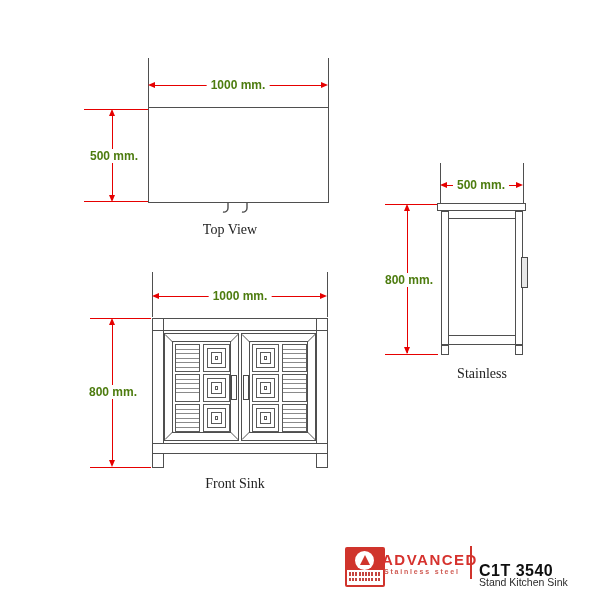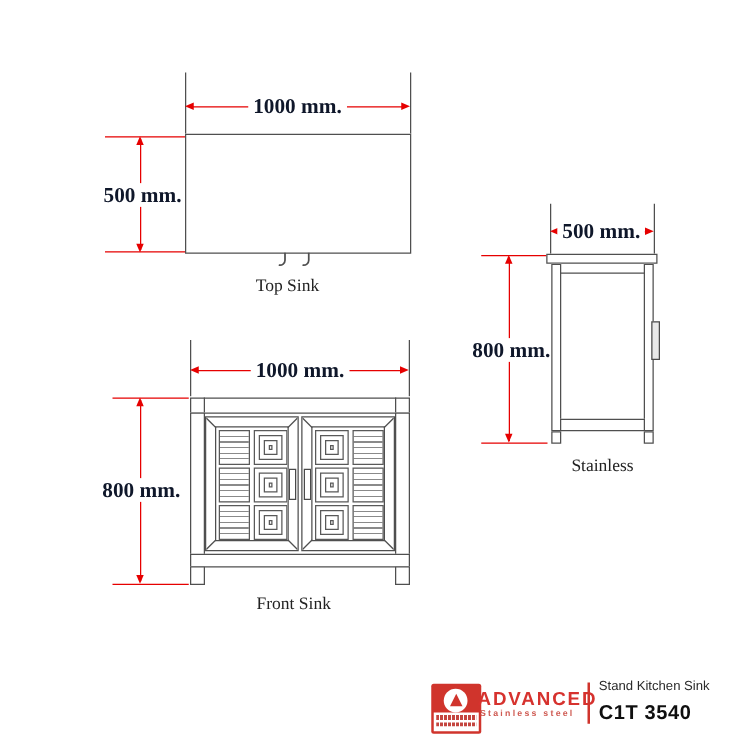--- a/index.html
+++ b/index.html
@@ -14,22 +14,22 @@
   .box { position:absolute; border:1px solid #4f4f4f; background:#fff; }
 
   
   .arr { position:absolute; width:0; height:0; }
   .arr.l { border-top:3px solid transparent; border-bottom:3px solid transparent; border-right:7px solid #e60000; }
   .arr.r { border-top:3px solid transparent; border-bottom:3px solid transparent; border-left:7px solid #e60000; }
   .arr.u { border-left:3px solid transparent; border-right:3px solid transparent; border-bottom:7px solid #e60000; }
   .arr.d { border-left:3px solid transparent; border-right:3px solid transparent; border-top:7px solid #e60000; }
 
   
-  .dim { position:absolute; font-weight:bold; font-size:17px; line-height:1; color:#0f172a;
-         background:#fff; padding:1px 4px; white-space:nowrap; transform:translate(-50%,-50%);font-family:Liberation Serif, serif; }
+  .dim { position:absolute; font-weight:bold; font-size:12px; line-height:1; color:#4d7c0f;
+         background:#fff; padding:1px 4px; white-space:nowrap; transform:translate(-50%,-50%); }
   .cap { position:absolute; font-family:"Liberation Serif",serif; font-size:14px; color:#222;
          transform:translateX(-50%); white-space:nowrap; }
 
   
   .door { position:absolute; border:1px solid #4f4f4f; background:#fff; }
   .door-inner { position:absolute; inset:7px; border:1px solid #4f4f4f; }
   .miter { position:absolute; inset:0; width:100%; height:100%; }
   .louver { position:absolute; border:1px solid #595959;
             background:repeating-linear-gradient(to bottom,#fff 0 3.5px,#8a8a8a 3.5px 4.5px); }
   .p1 { position:absolute; border:1px solid #595959; padding:3px; background:#fff; }
@@ -44,21 +44,21 @@
   .logo-tri { position:absolute; left:4.5px; top:4px; width:0; height:0;
               border-left:5px solid transparent; border-right:5px solid transparent; border-bottom:10px solid #d0342c; }
   .logo-band { position:absolute; left:2px; top:23px; width:36px; height:15px; background:#fff; }
   .logo-band .row { height:3.5px; margin:2px 2px 0;
                     background:repeating-linear-gradient(90deg,#c4453f 0 2px,#fff 2px 3.2px); }
   .brand { position:absolute; left:382px; top:551px; font-size:15px; font-weight:bold;
            letter-spacing:1.5px; color:#d6322e; white-space:nowrap; }
   .tagline { position:absolute; left:384px; top:568px; font-size:7px; font-weight:bold;
              letter-spacing:1.8px; color:#cf5a52; white-space:nowrap; }
   .divider { position:absolute; left:470px; top:546px; width:2px; height:33px; background:#d0342c; }
-  .prod-name { position:absolute; left:479px; top:543px; font-size:10.5px; color:#2b2b2b; white-space:nowrap; }
+  .prod-name { position:absolute; left:479px; top:576px; font-size:10.5px; color:#2b2b2b; white-space:nowrap; }
   .prod-model { position:absolute; left:479px; top:562px; font-size:16px; font-weight:bold;
                 letter-spacing:0.5px; color:#0f0f0f; white-space:nowrap; }
 </style>
 </head>
 <body>
 
 <div class="canvas">
 
   <div>
 
@@ -75,21 +75,21 @@
     <div class="arr u" style="left:109px; top:109px;"></div>
     <div class="arr d" style="left:109px; top:195px;"></div>
     <div class="dim" style="left:114px; top:156px;">500 mm.</div>
 
     <div class="box" style="left:148px; top:107px; width:181px; height:96px;"></div>
 
     <svg style="position:absolute; left:220px; top:202px;" width="36" height="13">
       <path d="M8,0 v6 a4,4 0 0 1 -5,4" fill="none" stroke="#4f4f4f" stroke-width="1.4"></path>
       <path d="M27,0 v6 a4,4 0 0 1 -5,4" fill="none" stroke="#4f4f4f" stroke-width="1.4"></path>
     </svg>
-    <div class="cap" style="left:230px; top:222px;">Top Sink</div>
+    <div class="cap" style="left:230px; top:222px;">Top View</div>
   </div>
 
   <div>
 
     <div class="lv" style="left:152px; top:272px; height:45px;"></div>
     <div class="lv" style="left:327px; top:272px; height:45px;"></div>
     <div class="rh" style="left:157px; top:296px; width:166px;"></div>
     <div class="arr l" style="left:152px; top:293px;"></div>
     <div class="arr r" style="left:320px; top:293px;"></div>
     <div class="dim" style="left:240px; top:296px;">1000 mm.</div>

